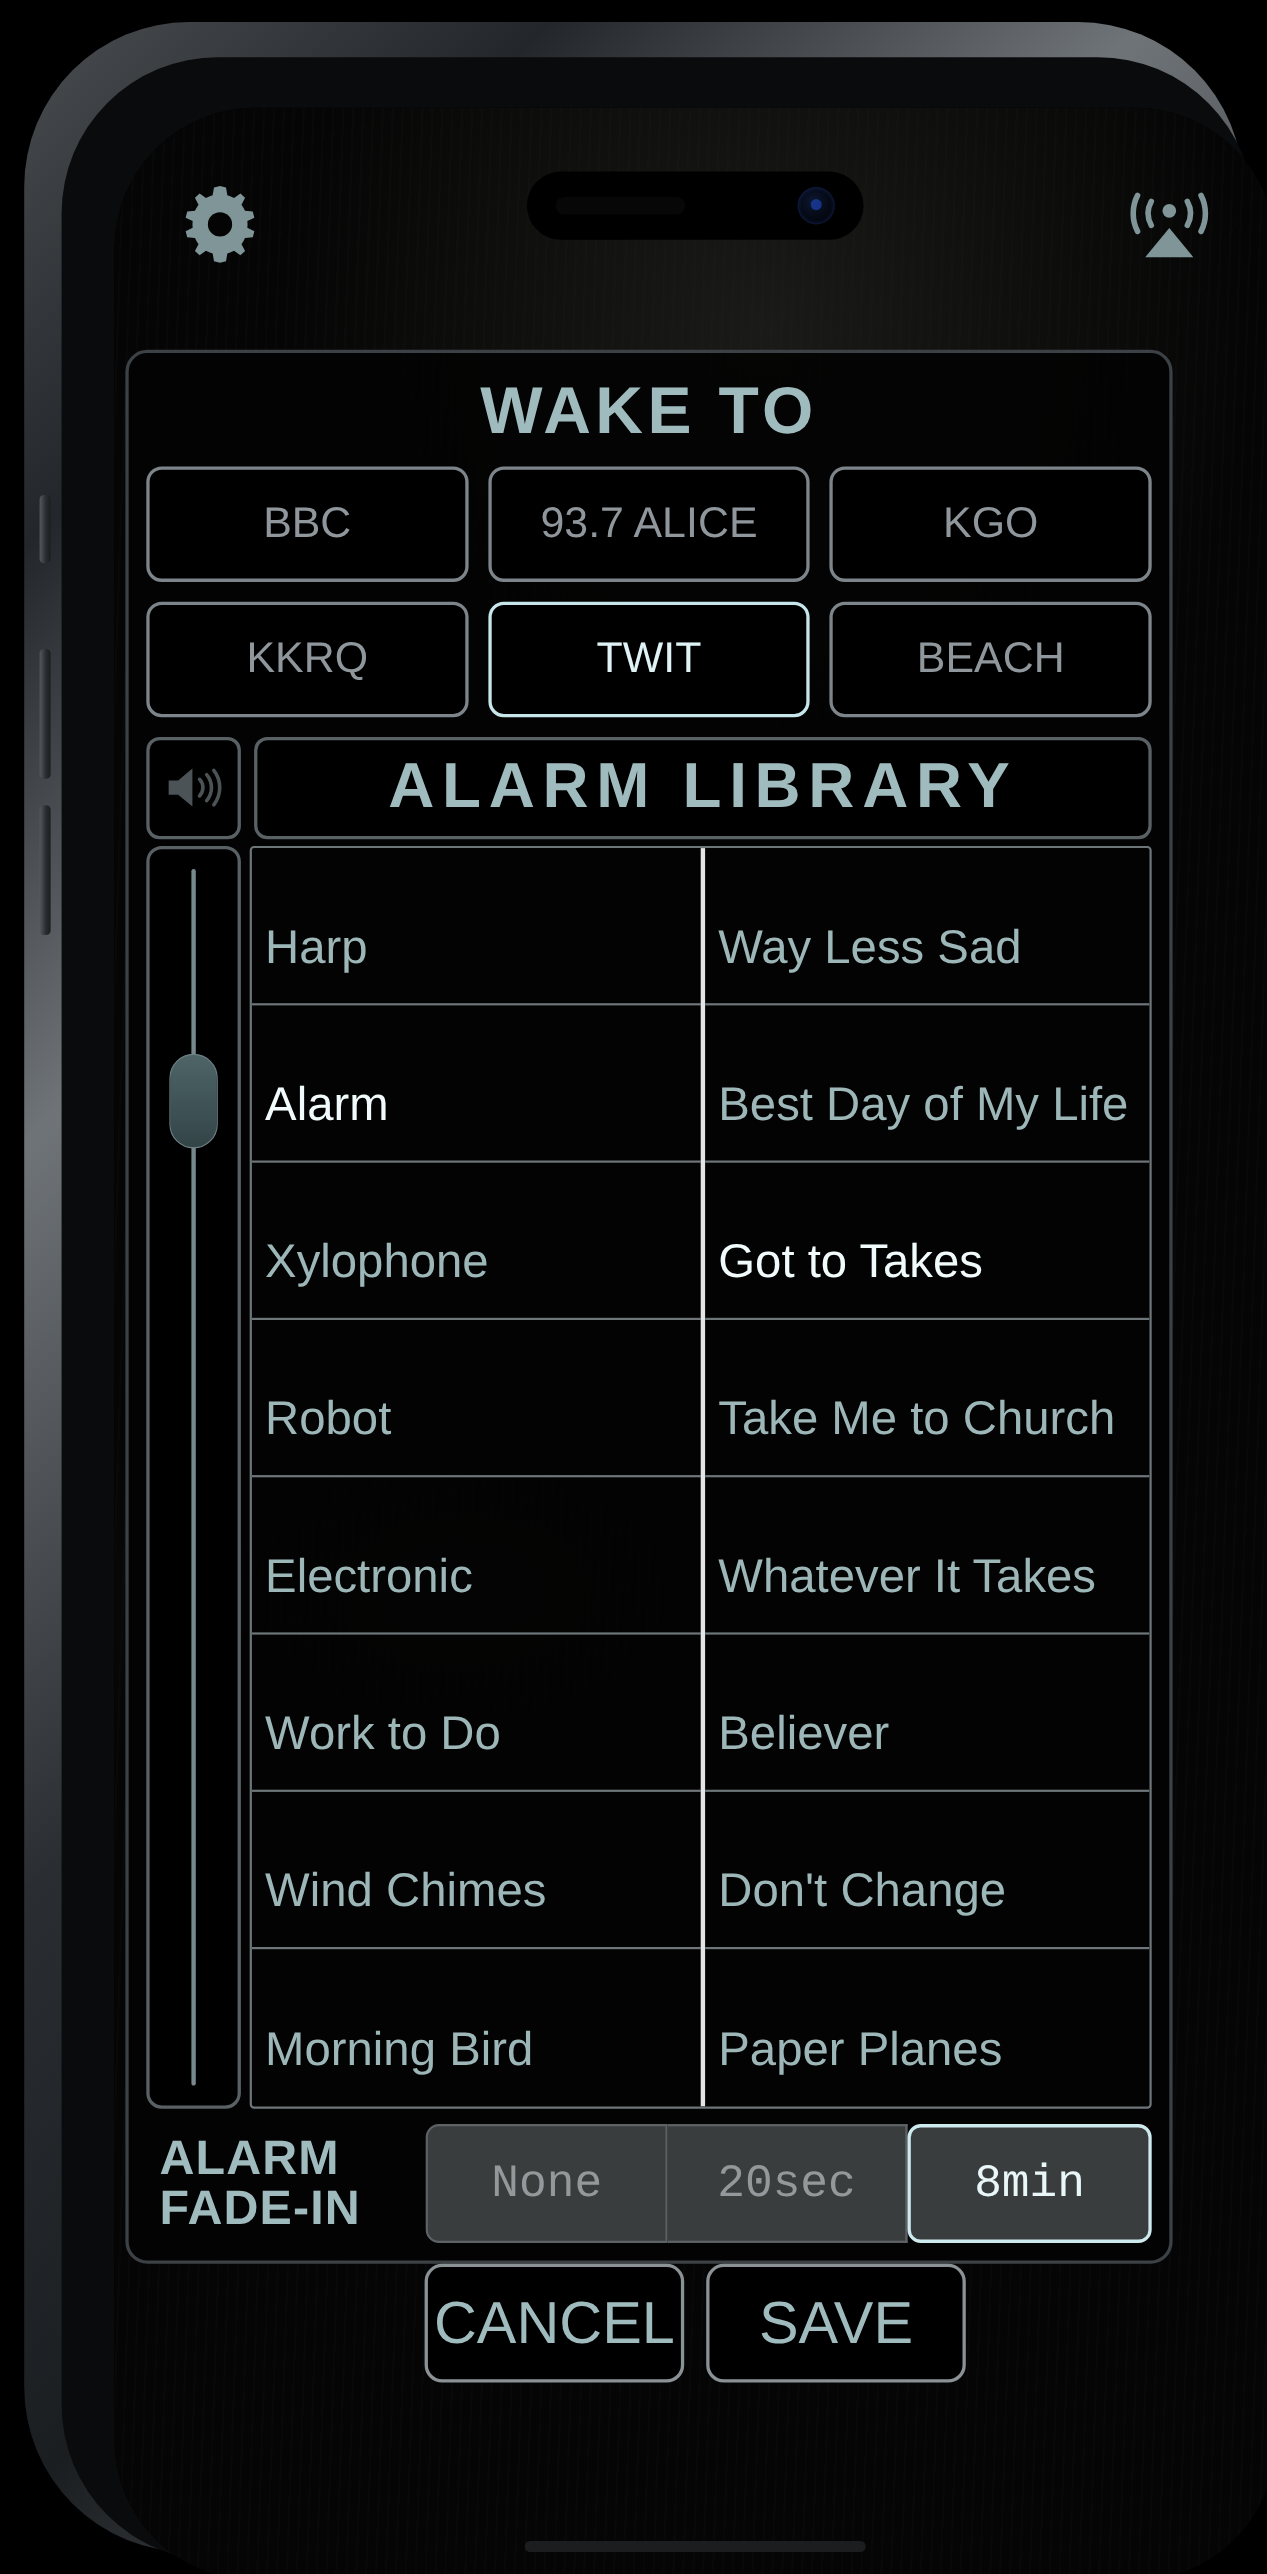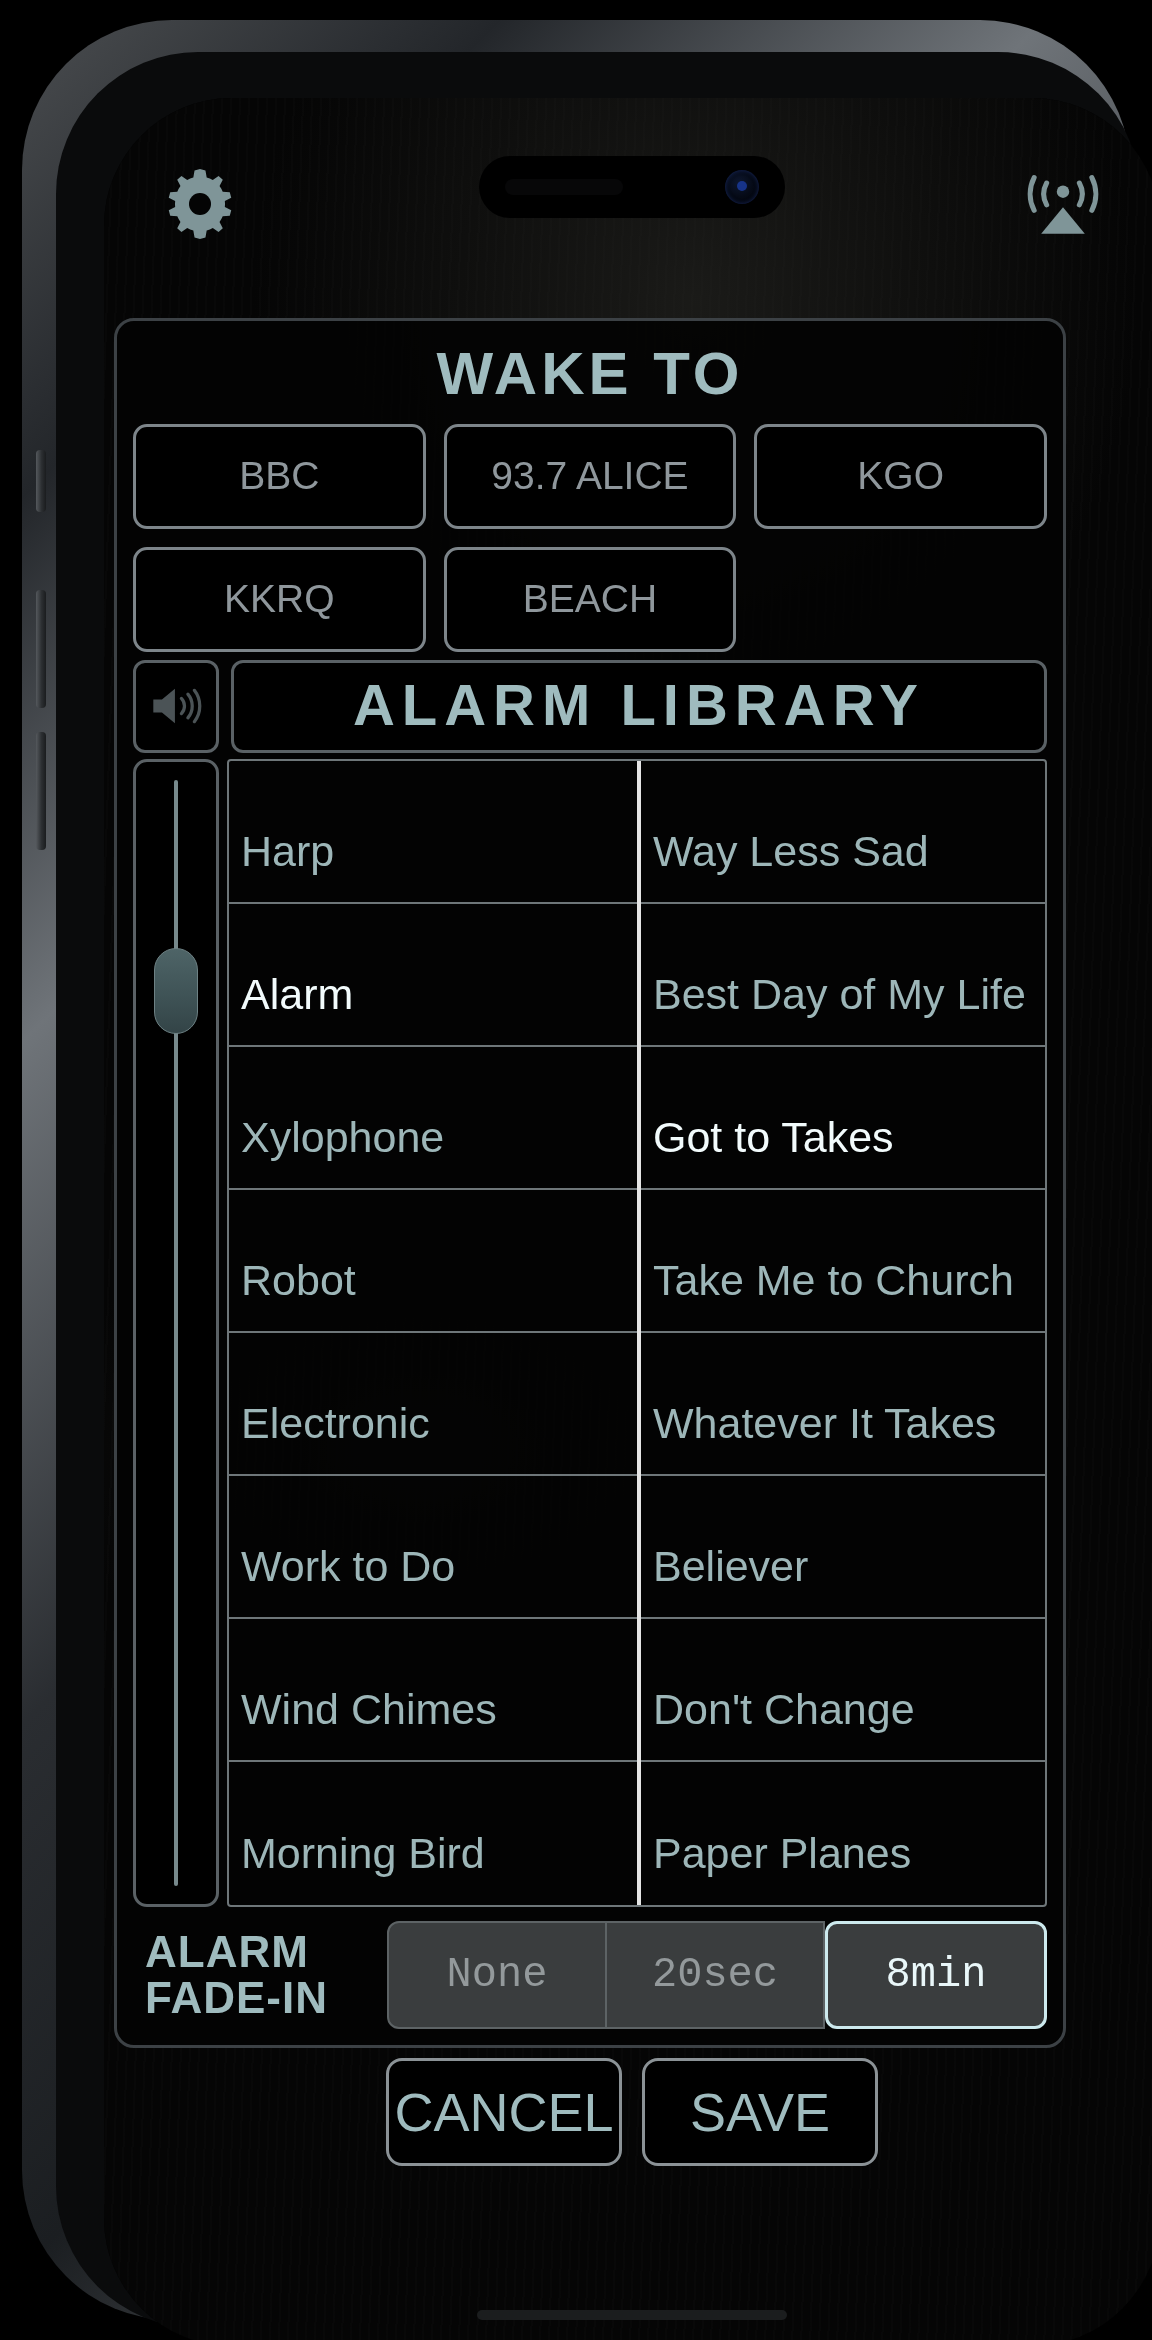--- a/index.html
+++ b/index.html
@@ -149,21 +149,21 @@
     letter-spacing: 4px;
     line-height: 1.18;
     margin: 4px 0 14px;
   }
 
   
   .stations {
     display: grid;
     grid-template-columns: repeat(3, 1fr);
     gap: 18px 18px;
-    margin-bottom: 8px;
+    margin-bottom: 18px;
   }
   .station {
     height: 105px;
     border: 3px solid #7d858a;
     border-radius: 14px;
     background: #000;
     color: #8f979c;
     font-size: 39px;
     display: flex;
     align-items: center;
@@ -405,20 +405,23 @@
             </div>
             <div class="station">
               <span>93.7 ALICE</span>
             </div>
             <div class="station">
               <span>KGO</span>
             </div>
             <div class="station">
               <span>KKRQ</span>
             </div>
+            <div class="station selected">
+              <span>TWIT</span>
+            </div>
             <div class="station">
               <span>BEACH</span>
             </div>
           </div>
 
           <div class="lib-header">
             <div class="spk-btn">
               <svg viewBox="0 0 100 100" width="54" height="54" aria-hidden="true">
                 <path d="M8 38 h16 L48 18 v64 L24 62 H8 z" fill="#4b5356"></path>
                 <g fill="none" stroke="#4b5356" stroke-width="6" stroke-linecap="round">

